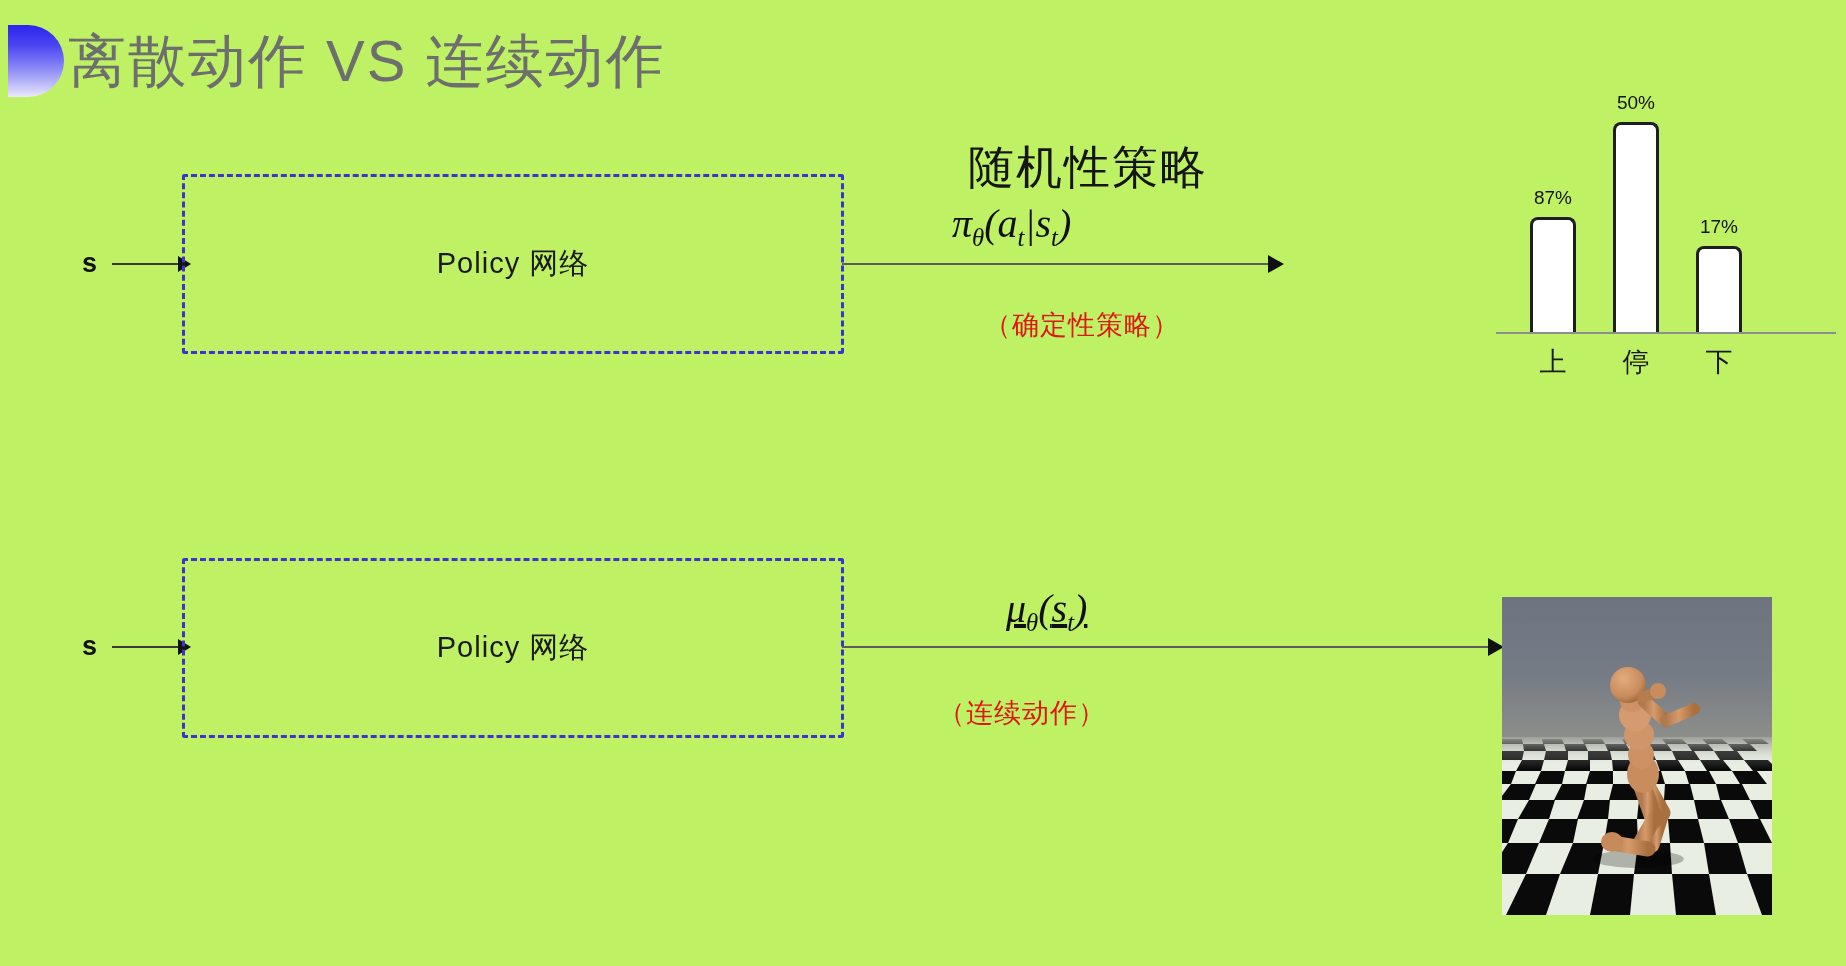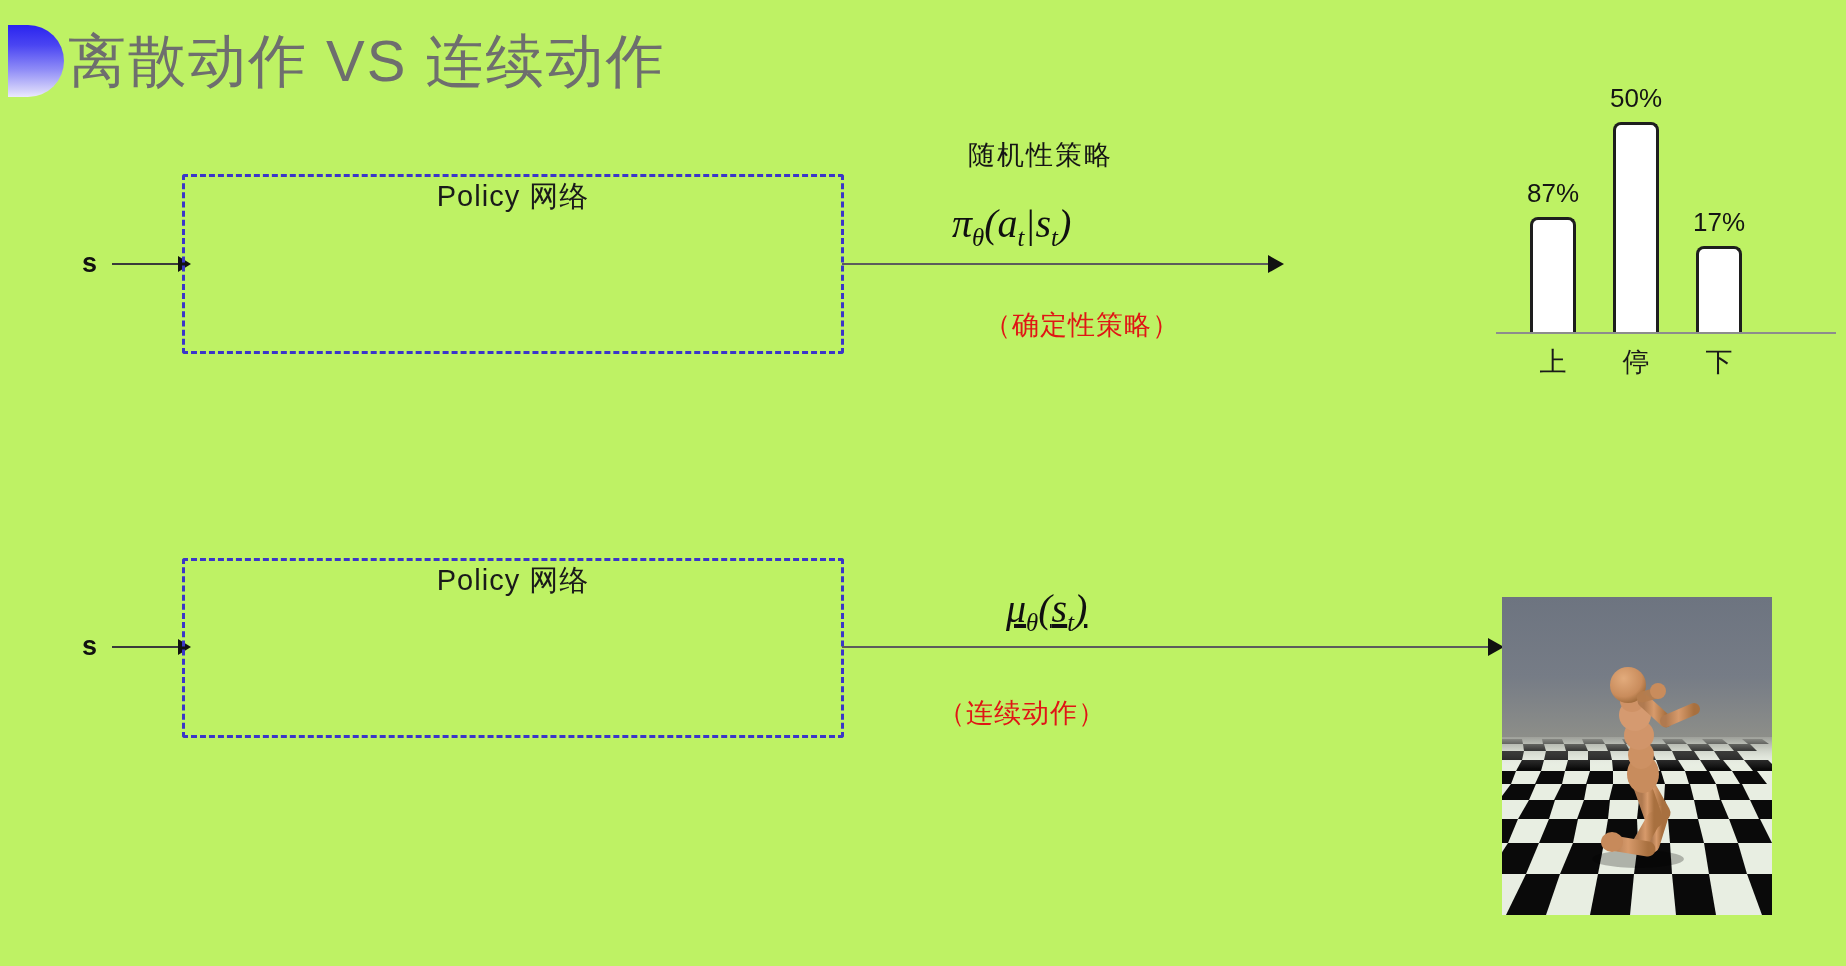--- a/index.html
+++ b/index.html
@@ -67,21 +67,21 @@
     border-left: 13px solid #111111;
   }
 
   
   .policy-box {
     position: absolute;
     border: 3px dashed #3b36c9;
     border-radius: 3px;
     background: transparent;
     display: flex;
-    align-items: flex-start;
+    align-items: center;
     justify-content: center;
   }
   .policy-box-label {
     font-size: 29px;
     color: #1a1a1a;
     letter-spacing: 1px;
   }
 
   
   .out-arrow-line {
@@ -93,21 +93,21 @@
     position: absolute;
     width: 0; height: 0;
     border-top: 9px solid transparent;
     border-bottom: 9px solid transparent;
     border-left: 16px solid #111111;
   }
 
   
   .ann-title {
     position: absolute;
-    font-size: 27px;
+    font-size: 46px;
     color: #151515;
     letter-spacing: 2px;
     white-space: nowrap;
   }
   .ann-formula {
     position: absolute;
     font-family: "Liberation Serif", "DejaVu Serif", serif;
     font-style: italic;
     font-size: 40px;
     color: #101010;
@@ -156,21 +156,21 @@
     background: #ffffff;
     border: 3px solid #1e1e1e;
     border-bottom: none;
     border-radius: 8px 8px 0 0;
   }
   .bar-value {
     position: absolute;
     left: -18px;
     width: 82px;
     text-align: center;
-    font-size: 26px;
+    font-size: 19px;
     color: #141414;
     font-weight: 500;
   }
   .bar-cat {
     position: absolute;
     left: -18px;
     width: 82px;
     text-align: center;
     top: 8px;
     font-size: 27px;

